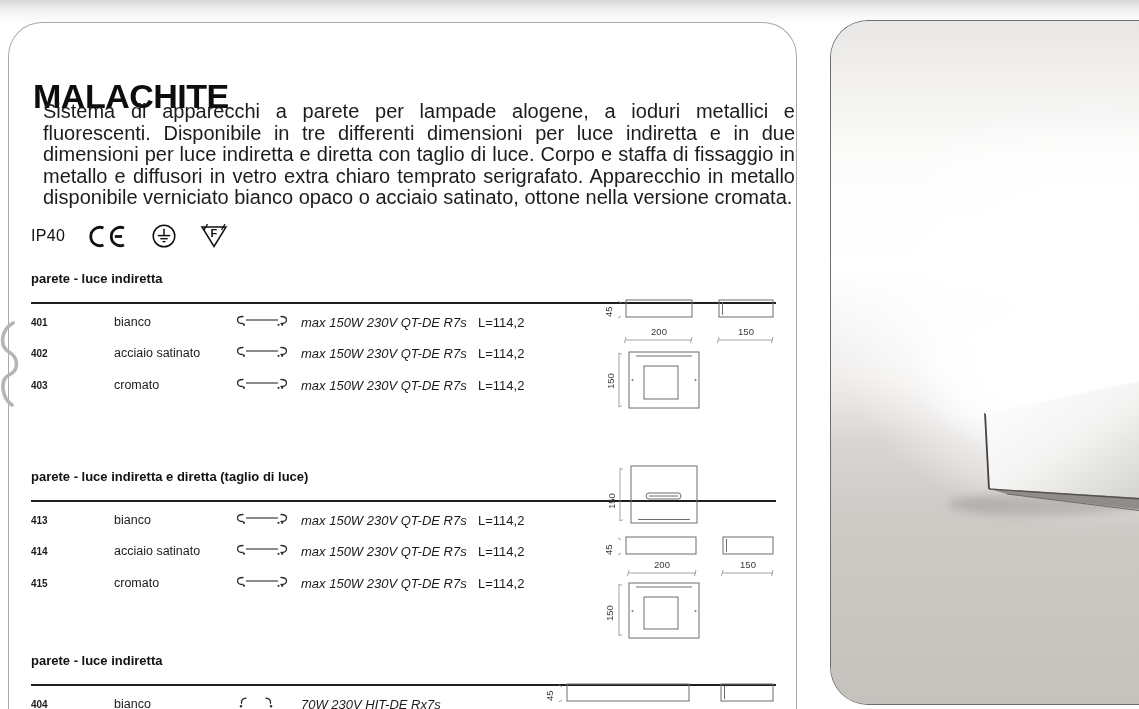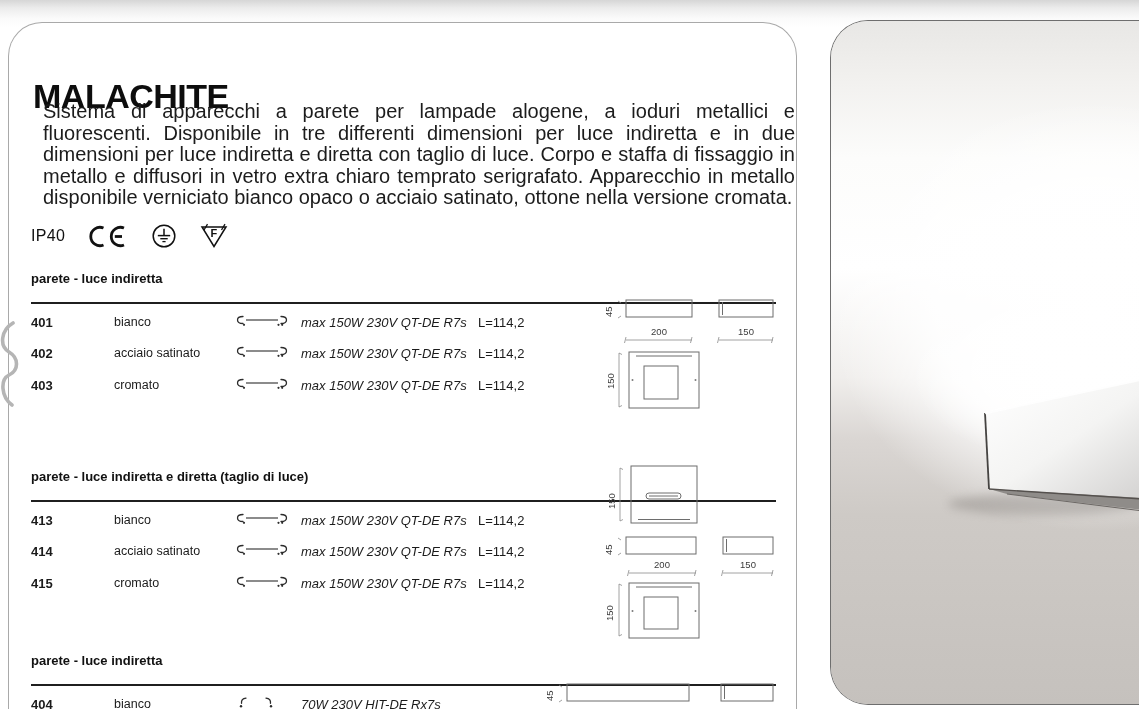--- a/index.html
+++ b/index.html
@@ -30,21 +30,21 @@
   
   .section{position:absolute;left:22px;width:745px;}
   .sec1{top:248px;} .sec2{top:418px;margin-top:28px;} .sec3{top:630px;}
   .sec-header{
     font-size:13px;font-weight:bold;color:#111;padding-bottom:16px;
     border-bottom:2px solid #1f1f1f;width:745px;
   }
   .rows{margin-top:2px;}
   .row{position:relative;height:31.5px;}
   .cell{position:absolute;top:50%;transform:translateY(-50%);white-space:nowrap;color:#1b1b1b;}
-  .c-code{left:0;font-weight:bold;font-size:13px;}
+  .c-code{left:0;font-weight:bold;font-size:10px;}
   .c-finish{left:83px;font-size:12.5px;}
   .c-lamp{left:203px;}
   .c-spec{left:270px;font-size:13px;font-style:italic;}
   .c-len{left:447px;font-size:13px;}
   
   .drw{position:absolute;}
   .drw rect,.drw path,.drw line{stroke:#6d6d6d;stroke-width:1;fill:none;}
   .drw .dimline{stroke:#8a8a8a;stroke-width:0.8;}
   .drw text{fill:#3a3a3a;font-size:9.5px;font-family:"Liberation Sans",sans-serif;stroke:none;}
   .drw circle{fill:#7a7a7a;stroke:none;}

